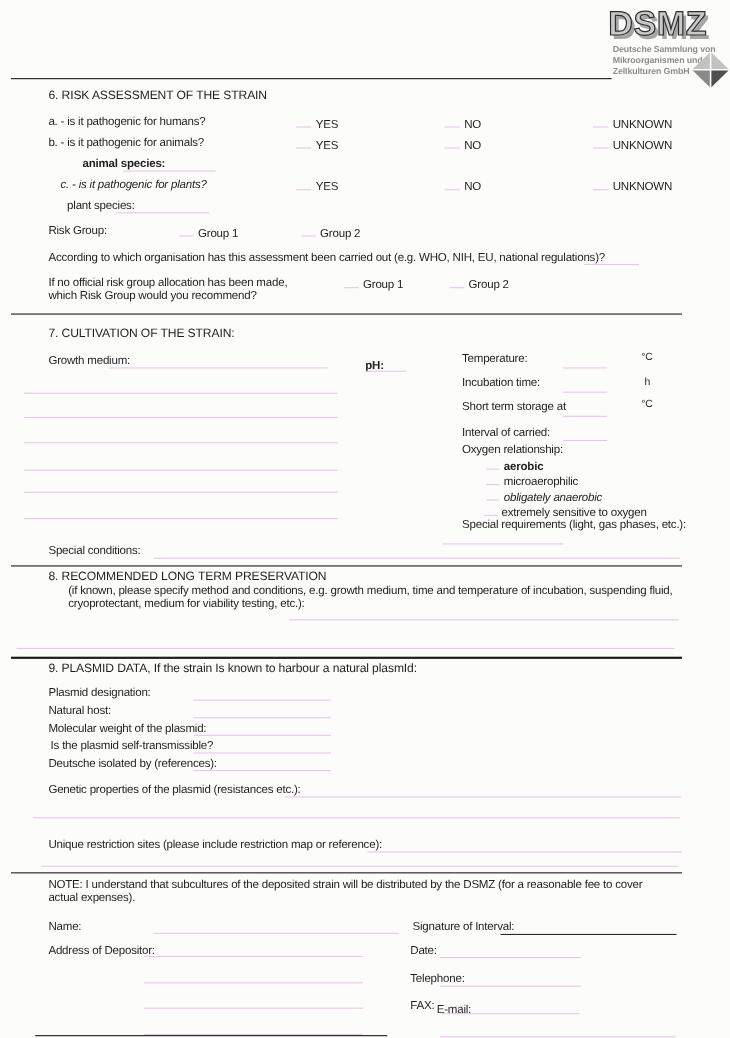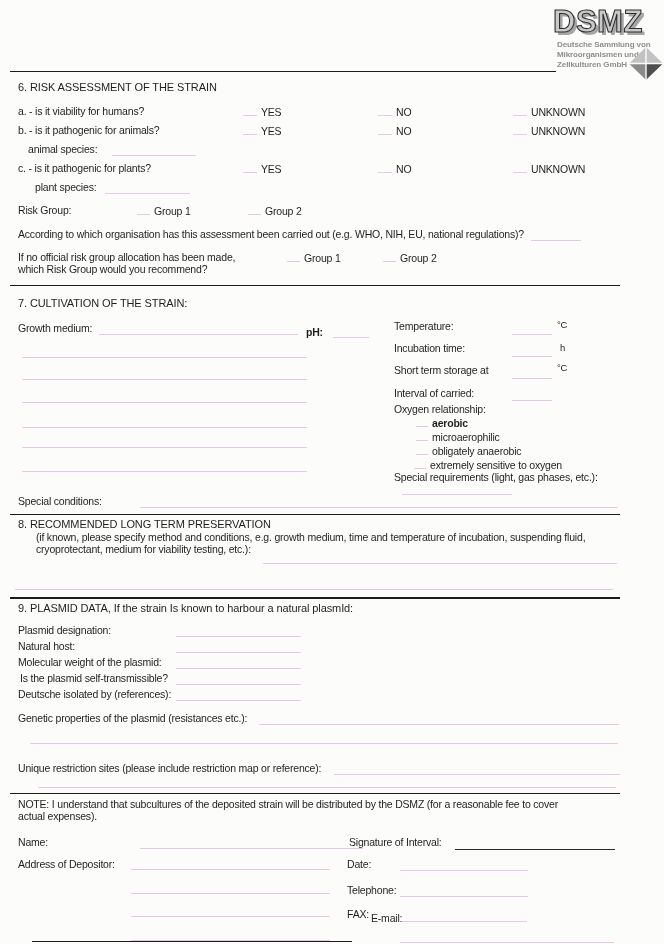--- a/index.html
+++ b/index.html
@@ -2,21 +2,21 @@
 <html><head>
 <meta charset="utf-8">
 <style>
   html,body { margin:0; padding:0; background:#ffffff; }
   .page {
     position:relative; width:664px; height:944px;
     background:#fcfdfa; overflow:hidden;
     font-family:"Liberation Sans","DejaVu Sans",sans-serif;
     color:#1f1f1f;
   }
-  .t { position:absolute; font-size:10.5px; letter-spacing:-0.2px; white-space:nowrap; line-height:12px; }
+  .t { position:absolute; font-size:10.5px; letter-spacing:-0.2px; white-space:nowrap; line-height:12px;margin-left:26px; }
   .sect { font-size:11px; letter-spacing:-0.1px; }
   .bold { font-weight:bold; }
   .pl { position:absolute; height:0; border-top:1.3px solid #e8c7e8; }         
   .dark { position:absolute; height:0; border-top:1.6px solid #1c1c1c; }      
   .blk { position:absolute; height:0; border-top:1.3px solid #2a2a2a; }       
   .ub { display:inline-block; width:14px; height:10px; border-bottom:1.3px solid #e8c7e8; margin-right:4px; }
   .unit { font-size:9.5px; }
   .wordmark {
     position:absolute; left:553px; top:4px;
     font-size:31px; font-weight:900; letter-spacing:0.5px;
@@ -40,33 +40,33 @@
   <svg class="diamond" width="40" height="36" viewBox="0 0 40 36">
     <polygon points="20,1 37,17.5 20,17.5 3,17.5" fill="#c2c2c2"></polygon>
     <polygon points="3,17.5 20,17.5 20,34" fill="#8a8a8a"></polygon>
     <polygon points="37,17.5 20,17.5 20,34" fill="#4f4f4f"></polygon>
     <path d="M3,17.5 L37,17.5 M20,1 L20,34" stroke="#fcfdfa" stroke-width="1.4" fill="none"></path>
   </svg>
   <div class="dark" style="left:10px; top:71px; width:546px;"></div>
 
   <div class="t sect" style="left:18px; top:81px;">6. RISK ASSESSMENT OF THE STRAIN</div>
 
-  <div class="t" style="left:18px; top:105px;">a. - is it viability for humans?</div>
+  <div class="t" style="left:18px; top:105px;">a. - is it pathogenic for humans?</div>
   <div class="t" style="left:243px; top:105px;"><span class="ub"></span><span>YES</span></div>
   <div class="t" style="left:378px; top:105px;"><span class="ub"></span><span>NO</span></div>
   <div class="t" style="left:513px; top:105px;"><span class="ub"></span><span>UNKNOWN</span></div>
 
   <div class="t" style="left:18px; top:124px;">b. -  is it pathogenic for animals?</div>
   <div class="t" style="left:243px; top:124px;"><span class="ub"></span><span>YES</span></div>
   <div class="t" style="left:378px; top:124px;"><span class="ub"></span><span>NO</span></div>
   <div class="t" style="left:513px; top:124px;"><span class="ub"></span><span>UNKNOWN</span></div>
-  <div class="t" style="left:28px; top:143px;">animal species:</div>
+  <div class="t" style="left:49px; top:143px;font-weight:bold;">animal species:</div>
   <div class="pl" style="left:112px; top:155px; width:84px;"></div>
 
-  <div class="t" style="left:18px; top:162px;">c. - is it pathogenic for plants?</div>
+  <div class="t" style="left:29px; top:162px;font-style:italic;">c. - is it pathogenic for plants?</div>
   <div class="t" style="left:243px; top:162px;"><span class="ub"></span><span>YES</span></div>
   <div class="t" style="left:378px; top:162px;"><span class="ub"></span><span>NO</span></div>
   <div class="t" style="left:513px; top:162px;"><span class="ub"></span><span>UNKNOWN</span></div>
   <div class="t" style="left:35px; top:181px;">plant species:</div>
   <div class="pl" style="left:105px; top:193px; width:85px;"></div>
 
   <div class="t" style="left:18px; top:204px;">Risk Group:</div>
   <div class="t" style="left:137px; top:204px;"><span class="ub" style="width:13px"></span><span>Group 1</span></div>
   <div class="t" style="left:248px; top:204px;"><span class="ub" style="width:13px"></span><span>Group 2</span></div>
 
@@ -104,21 +104,21 @@
   <div class="t" style="left:394px; top:364px;">Short term storage at</div>
   <div class="pl" style="left:512px; top:378px; width:40px;"></div>
   <div class="t unit" style="left:557px; top:362px;">°C</div>
 
   <div class="t" style="left:394px; top:387px;">Interval of carried:</div>
   <div class="pl" style="left:512px; top:400px; width:40px;"></div>
 
   <div class="t" style="left:394px; top:403px;">Oxygen relationship:</div>
   <div class="t" style="left:416px; top:416px;font-weight:bold;"><span class="ub" style="width:12px"></span><span>aerobic</span></div>
   <div class="t" style="left:416px; top:430px;"><span class="ub" style="width:12px"></span><span>microaerophilic</span></div>
-  <div class="t" style="left:416px; top:444px;"><span class="ub" style="width:12px"></span><span>obligately anaerobic</span></div>
+  <div class="t" style="left:416px; top:444px;font-style:italic;"><span class="ub" style="width:12px"></span><span>obligately anaerobic</span></div>
   <div class="t" style="left:414px; top:458px;"><span class="ub" style="width:12px"></span><span>extremely sensitive to oxygen</span></div>
 
   <div class="t" style="left:394px; top:471px;">Special requirements (light, gas phases, etc.):</div>
   <div class="pl" style="left:402px; top:494px; width:110px;"></div>
 
   <div class="t" style="left:18px; top:495px;">Special conditions:</div>
   <div class="pl" style="left:140px; top:507px; width:478px;"></div>
 
   <div class="dark" style="left:10px; top:514px; width:610px;"></div>
   <div class="t sect" style="left:18px; top:518px;">8. RECOMMENDED LONG TERM PRESERVATION</div>

